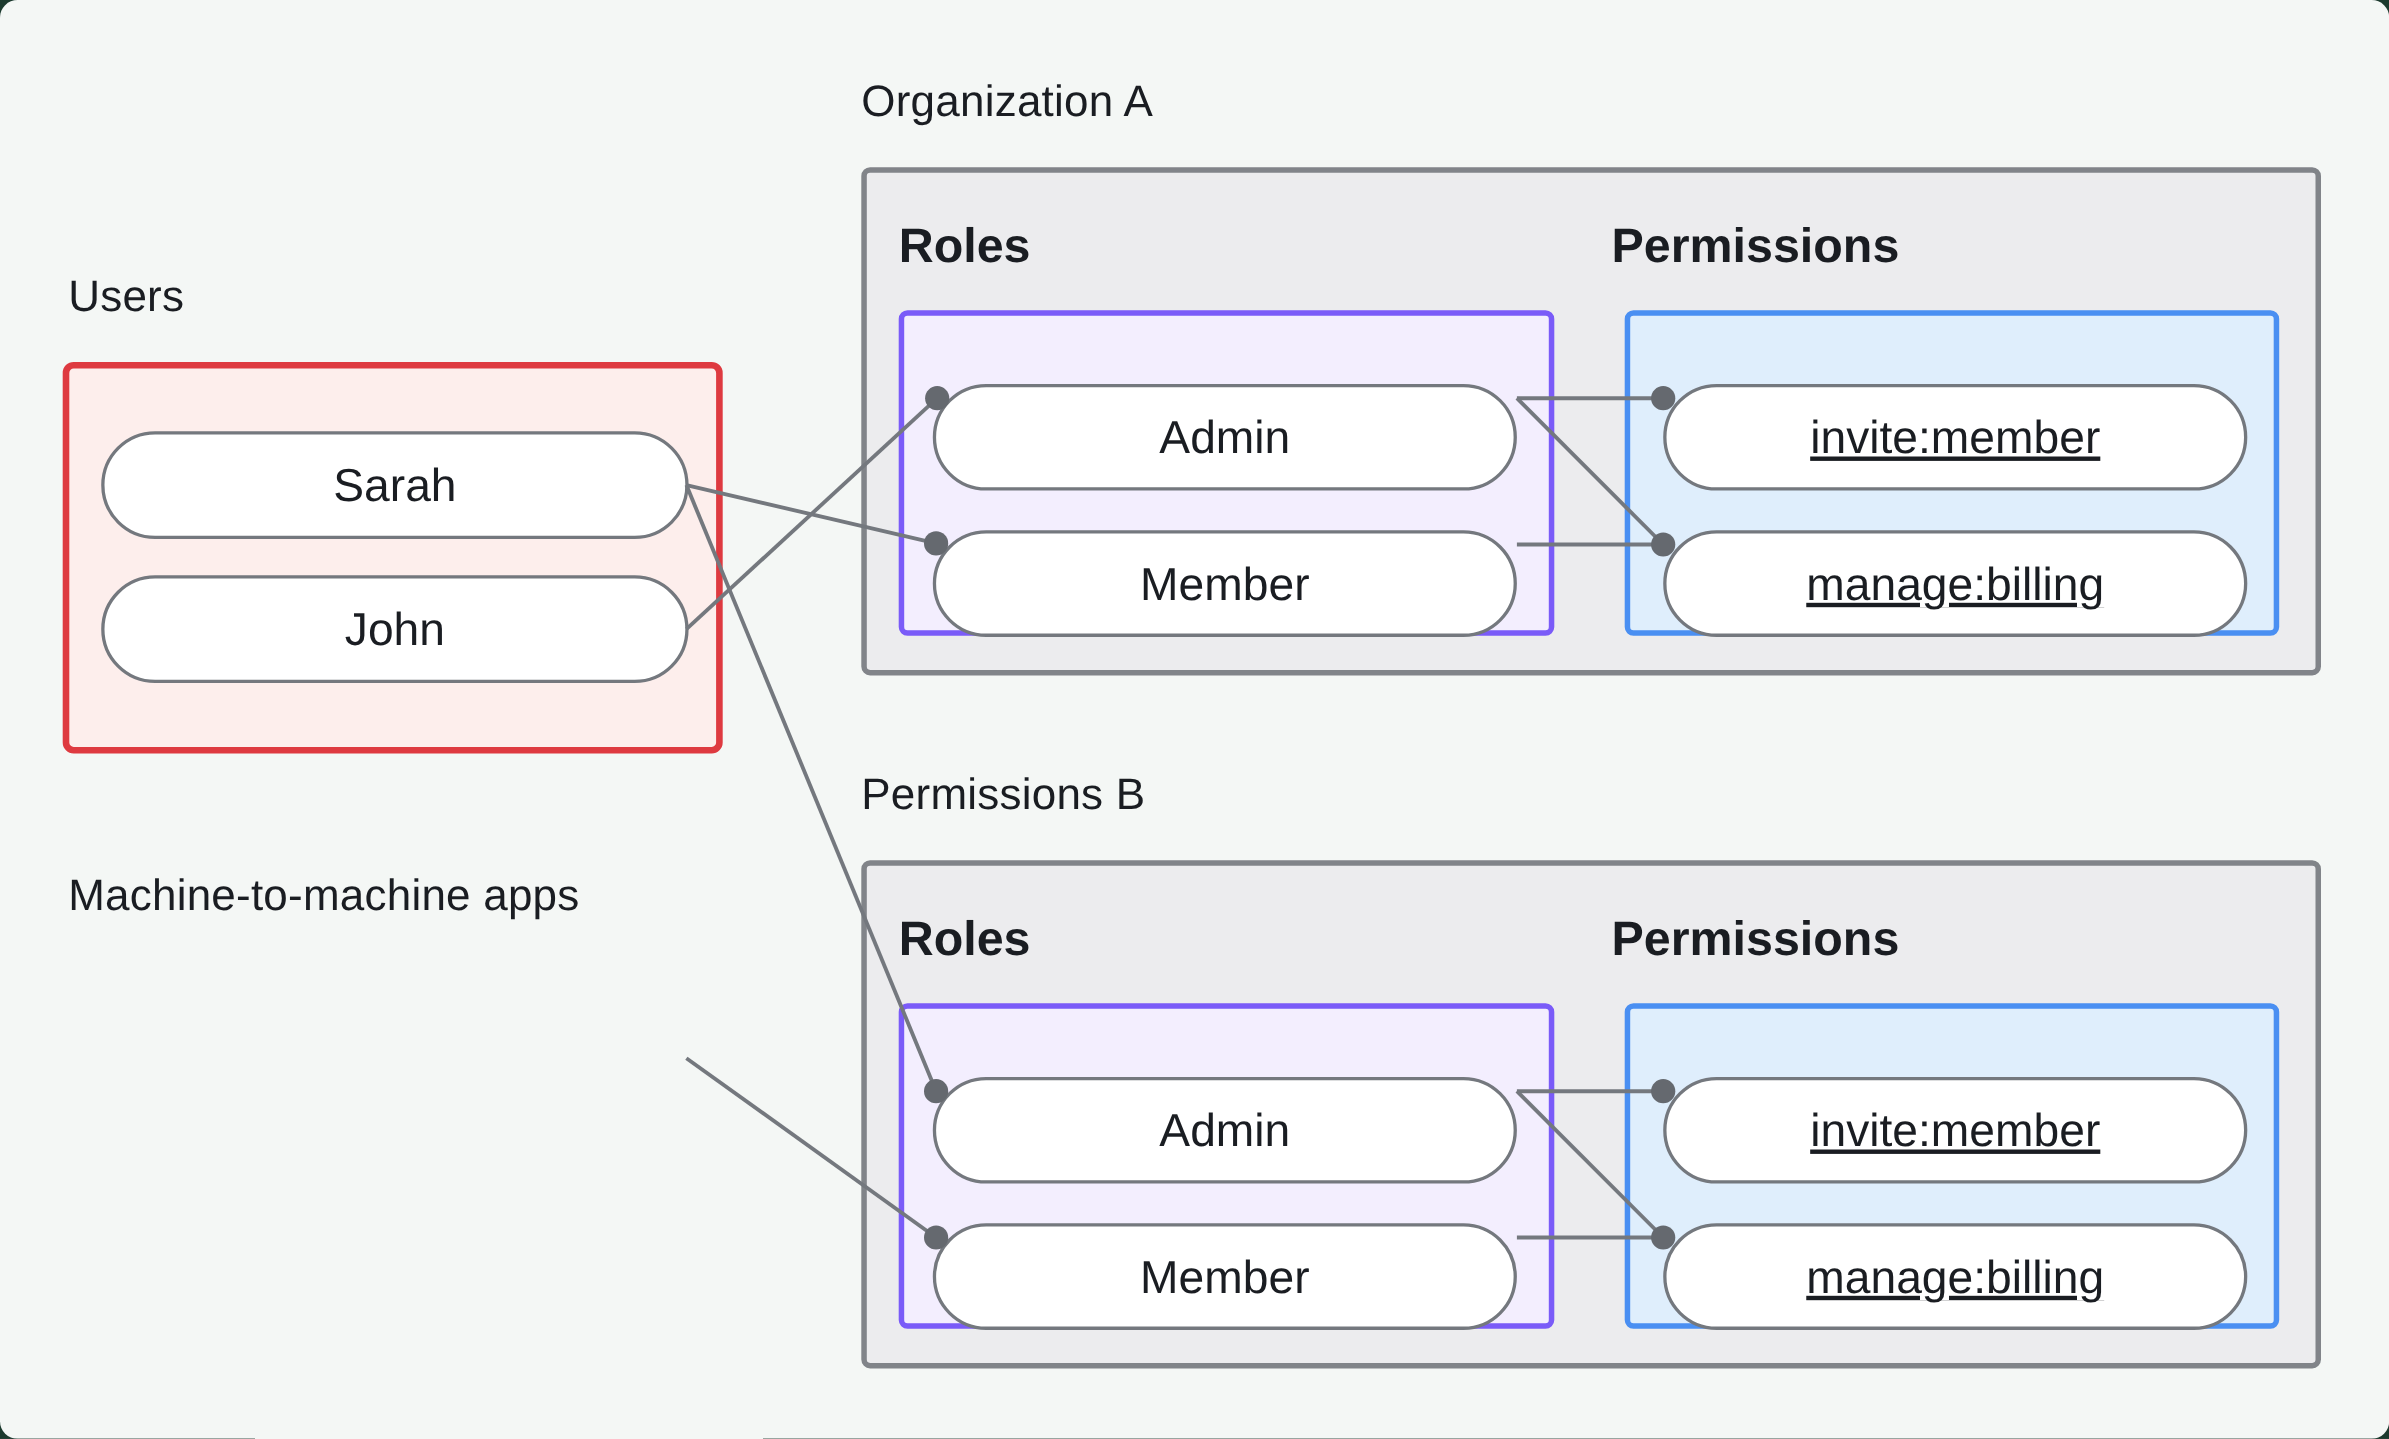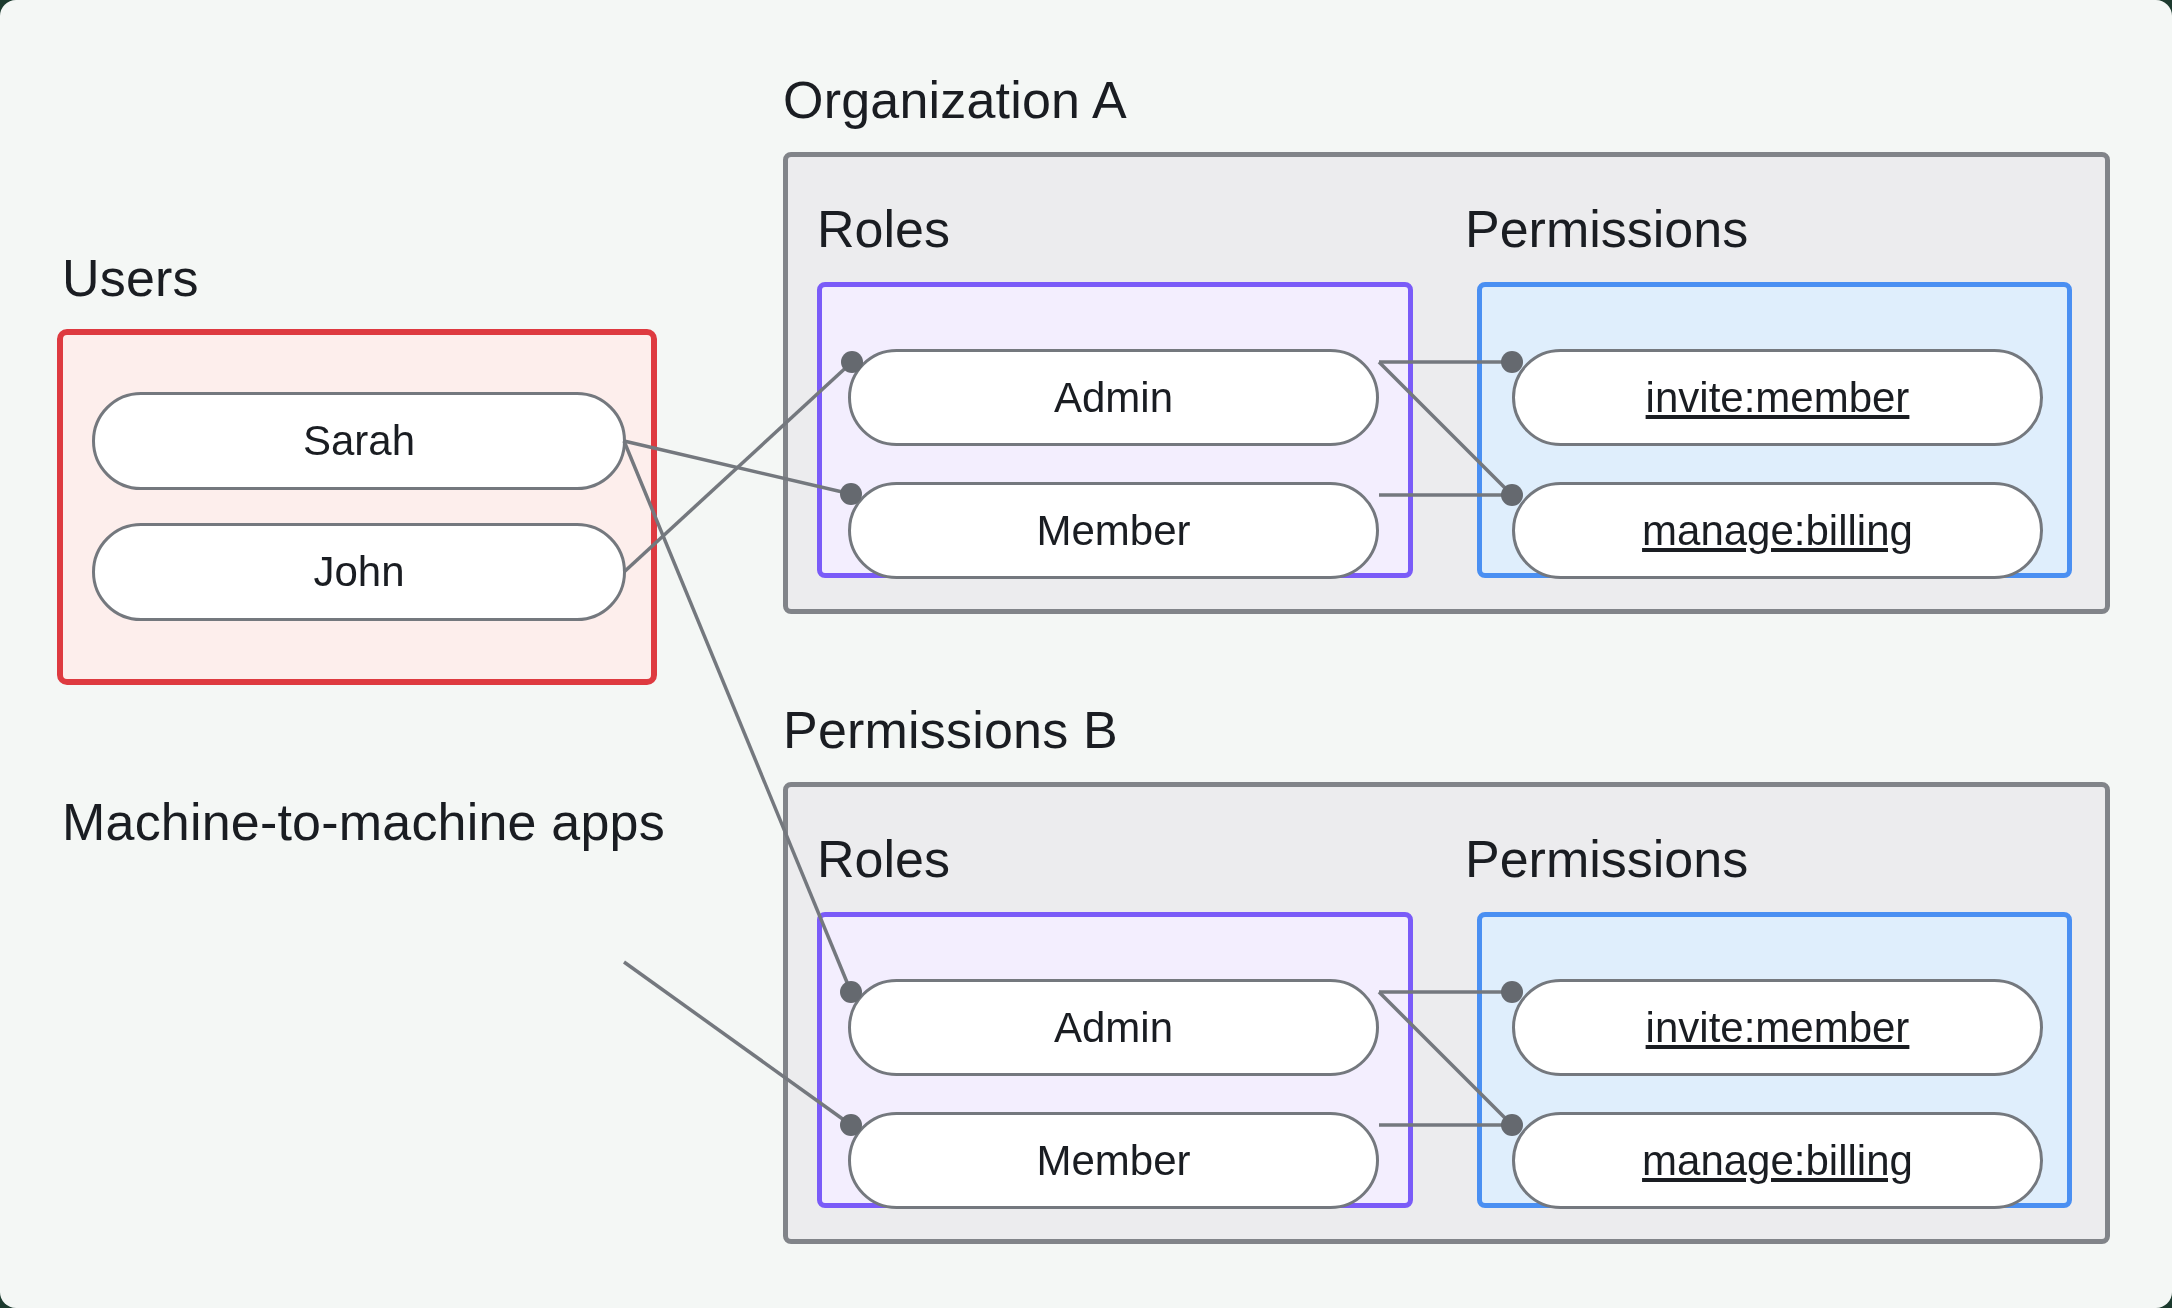--- a/index.html
+++ b/index.html
@@ -12,21 +12,21 @@
     position: relative;
     width: 2172px;
     height: 1308px;
     background: #f4f7f5;
     border-radius: 16px;
     overflow: hidden;
     color: #1a1d22;
   }
   .section-title {
     position: absolute;
-    font-size: 52px;
+    font-size: 40px;
     font-weight: 500;
     letter-spacing: 0.2px;
     color: #1a1d22;
     white-space: nowrap;
   }
   .users-title   { left: 62px;  top: 248px; }
   .m2m-title     { left: 62px;  top: 792px; }
   .org-a-title   { left: 783px; top: 70px;  }
   .org-b-title   { left: 783px; top: 700px; }
 
@@ -42,22 +42,22 @@
   }
   .org-box {
     left: 783px; width: 1327px; height: 462px;
     background: #ececee; border: 5px solid #818489; border-radius: 8px;
   }
   .org-a { top: 152px; }
   .org-b { top: 782px; }
 
   .inner-label {
     position: absolute;
-    font-size: 52px;
-    font-weight: 400;
+    font-size: 44px;
+    font-weight: 700;
     color: #1a1d22;
     white-space: nowrap;
   }
   .roles-label       { left: 29px;  top: 42px; }
   .permissions-label { left: 677px; top: 42px; }
 
   .roles-box {
     left: 29px; top: 125px; width: 596px; height: 296px;
     background: #f3eefe; border: 5px solid #7a5bf8; border-radius: 8px;
   }

